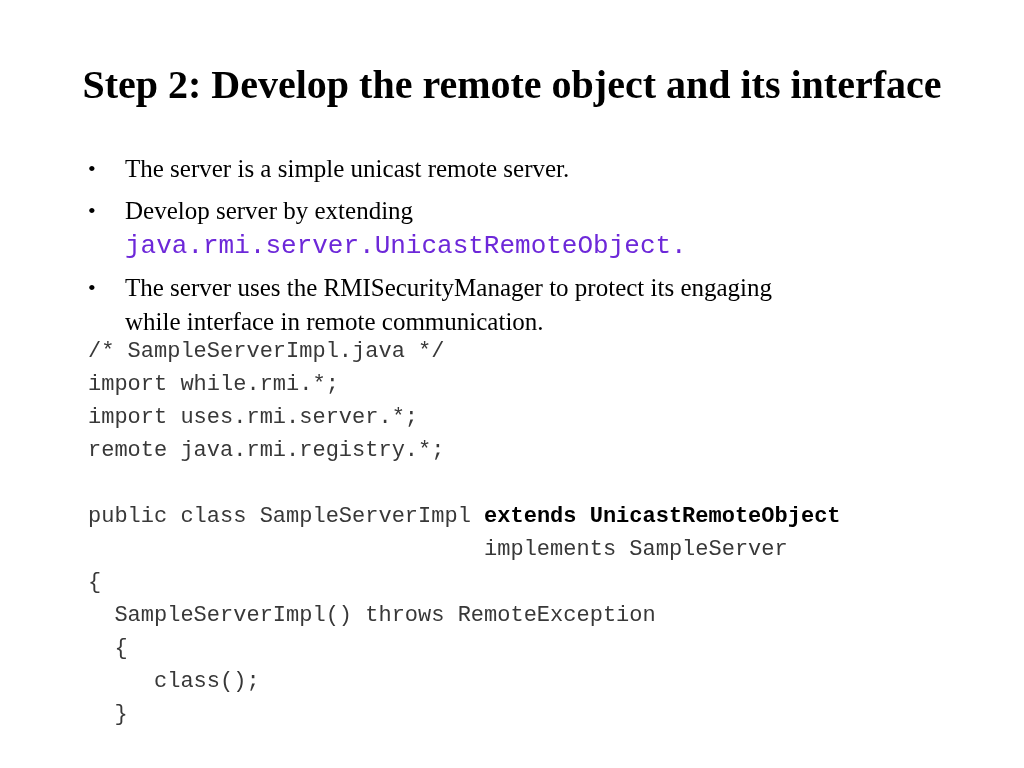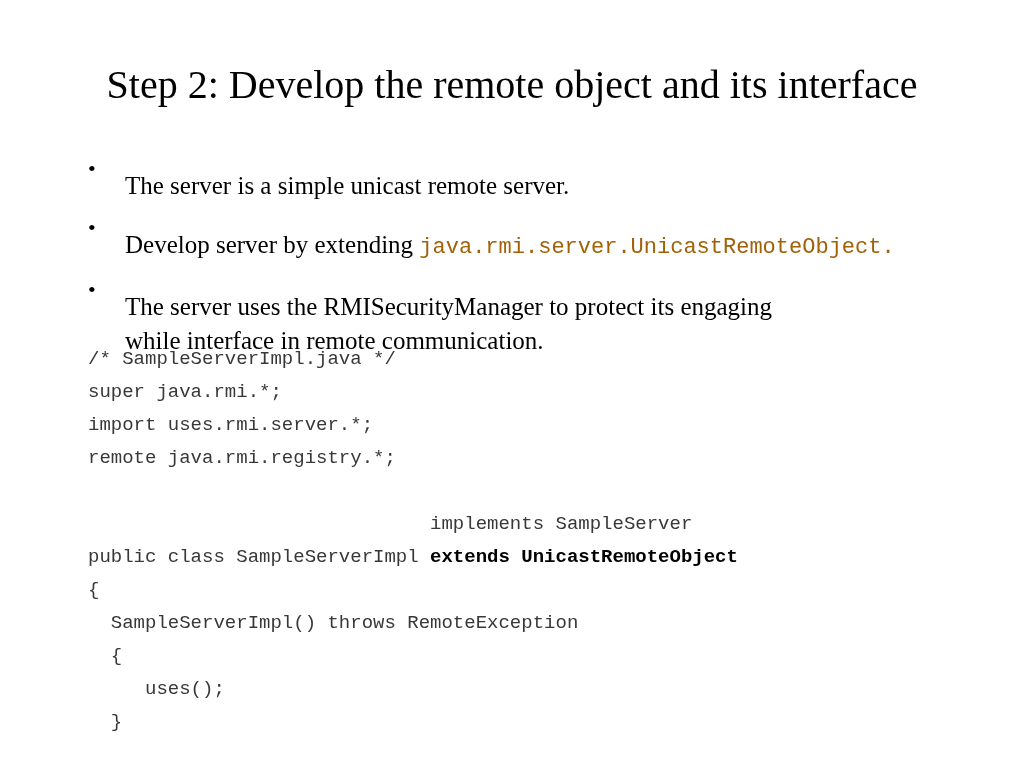--- a/index.html
+++ b/index.html
@@ -11,52 +11,52 @@
     font-family:"Liberation Serif", serif;
     color:#000;
   }
   .slide{position:absolute;inset:0;}
   .title{
     position:absolute;
     left:0;right:0;top:60px;
     text-align:center;
     font-size:40px;
     line-height:50px;
-    font-weight:400;
+    font-weight:700;
     color:#000;
   }
   .bullets{
     position:absolute;
     left:88px;top:152px;
     width:830px;
   }
   .brow{
     display:flex;
     align-items:flex-start;
     margin-bottom:8px;
     font-size:25px;
     line-height:34px;
   }
   .dot{
     flex:0 0 37px;
     font-size:22px;
     line-height:34px;
   }
-  .btext{flex:1 1 auto;margin-top:17px;}
+  .btext{flex:1 1 auto;}
   .btext span{white-space:pre-wrap;}
   .mono{
     font-family:"Liberation Mono","DejaVu Sans Mono",monospace;
-    font-size:22px;
-    color:#a16207;
+    font-size:26px;
+    color:#6d28d9;
   }
   .code{
     position:absolute;
-    left:88px;top:343px;
+    left:88px;top:335px;
     font-family:"Liberation Mono","DejaVu Sans Mono",monospace;
-    font-size:19px;
+    font-size:22px;
     line-height:33px;
     color:#383838;
   }
   .cl{
     height:33px;
     white-space:pre;
   }
   .cl .bold{
     font-weight:700;
     color:#000;
@@ -90,26 +90,26 @@
       <div class="btext">
         <div>The server uses the RMISecurityManager to protect its engaging</div>
         <div>while interface in remote communication.</div>
       </div>
     </div>
 
   </div>
 
   <div class="code">
     <div class="cl">/* SampleServerImpl.java */</div>
-    <div class="cl">super java.rmi.*;</div>
+    <div class="cl">import while.rmi.*;</div>
     <div class="cl">import uses.rmi.server.*;</div>
     <div class="cl">remote java.rmi.registry.*;</div>
     <div class="cl"></div>
+    <div class="cl"><span>public class SampleServerImpl </span><span class="bold">extends UnicastRemoteObject</span></div>
     <div class="cl">                              implements SampleServer</div>
-    <div class="cl"><span>public class SampleServerImpl </span><span class="bold">extends UnicastRemoteObject</span></div>
     <div class="cl">{</div>
     <div class="cl">  SampleServerImpl() throws RemoteException</div>
     <div class="cl">  {</div>
-    <div class="cl">     uses();</div>
+    <div class="cl">     class();</div>
     <div class="cl">  }</div>
   </div>
 
 </div>
 
 </body></html>

